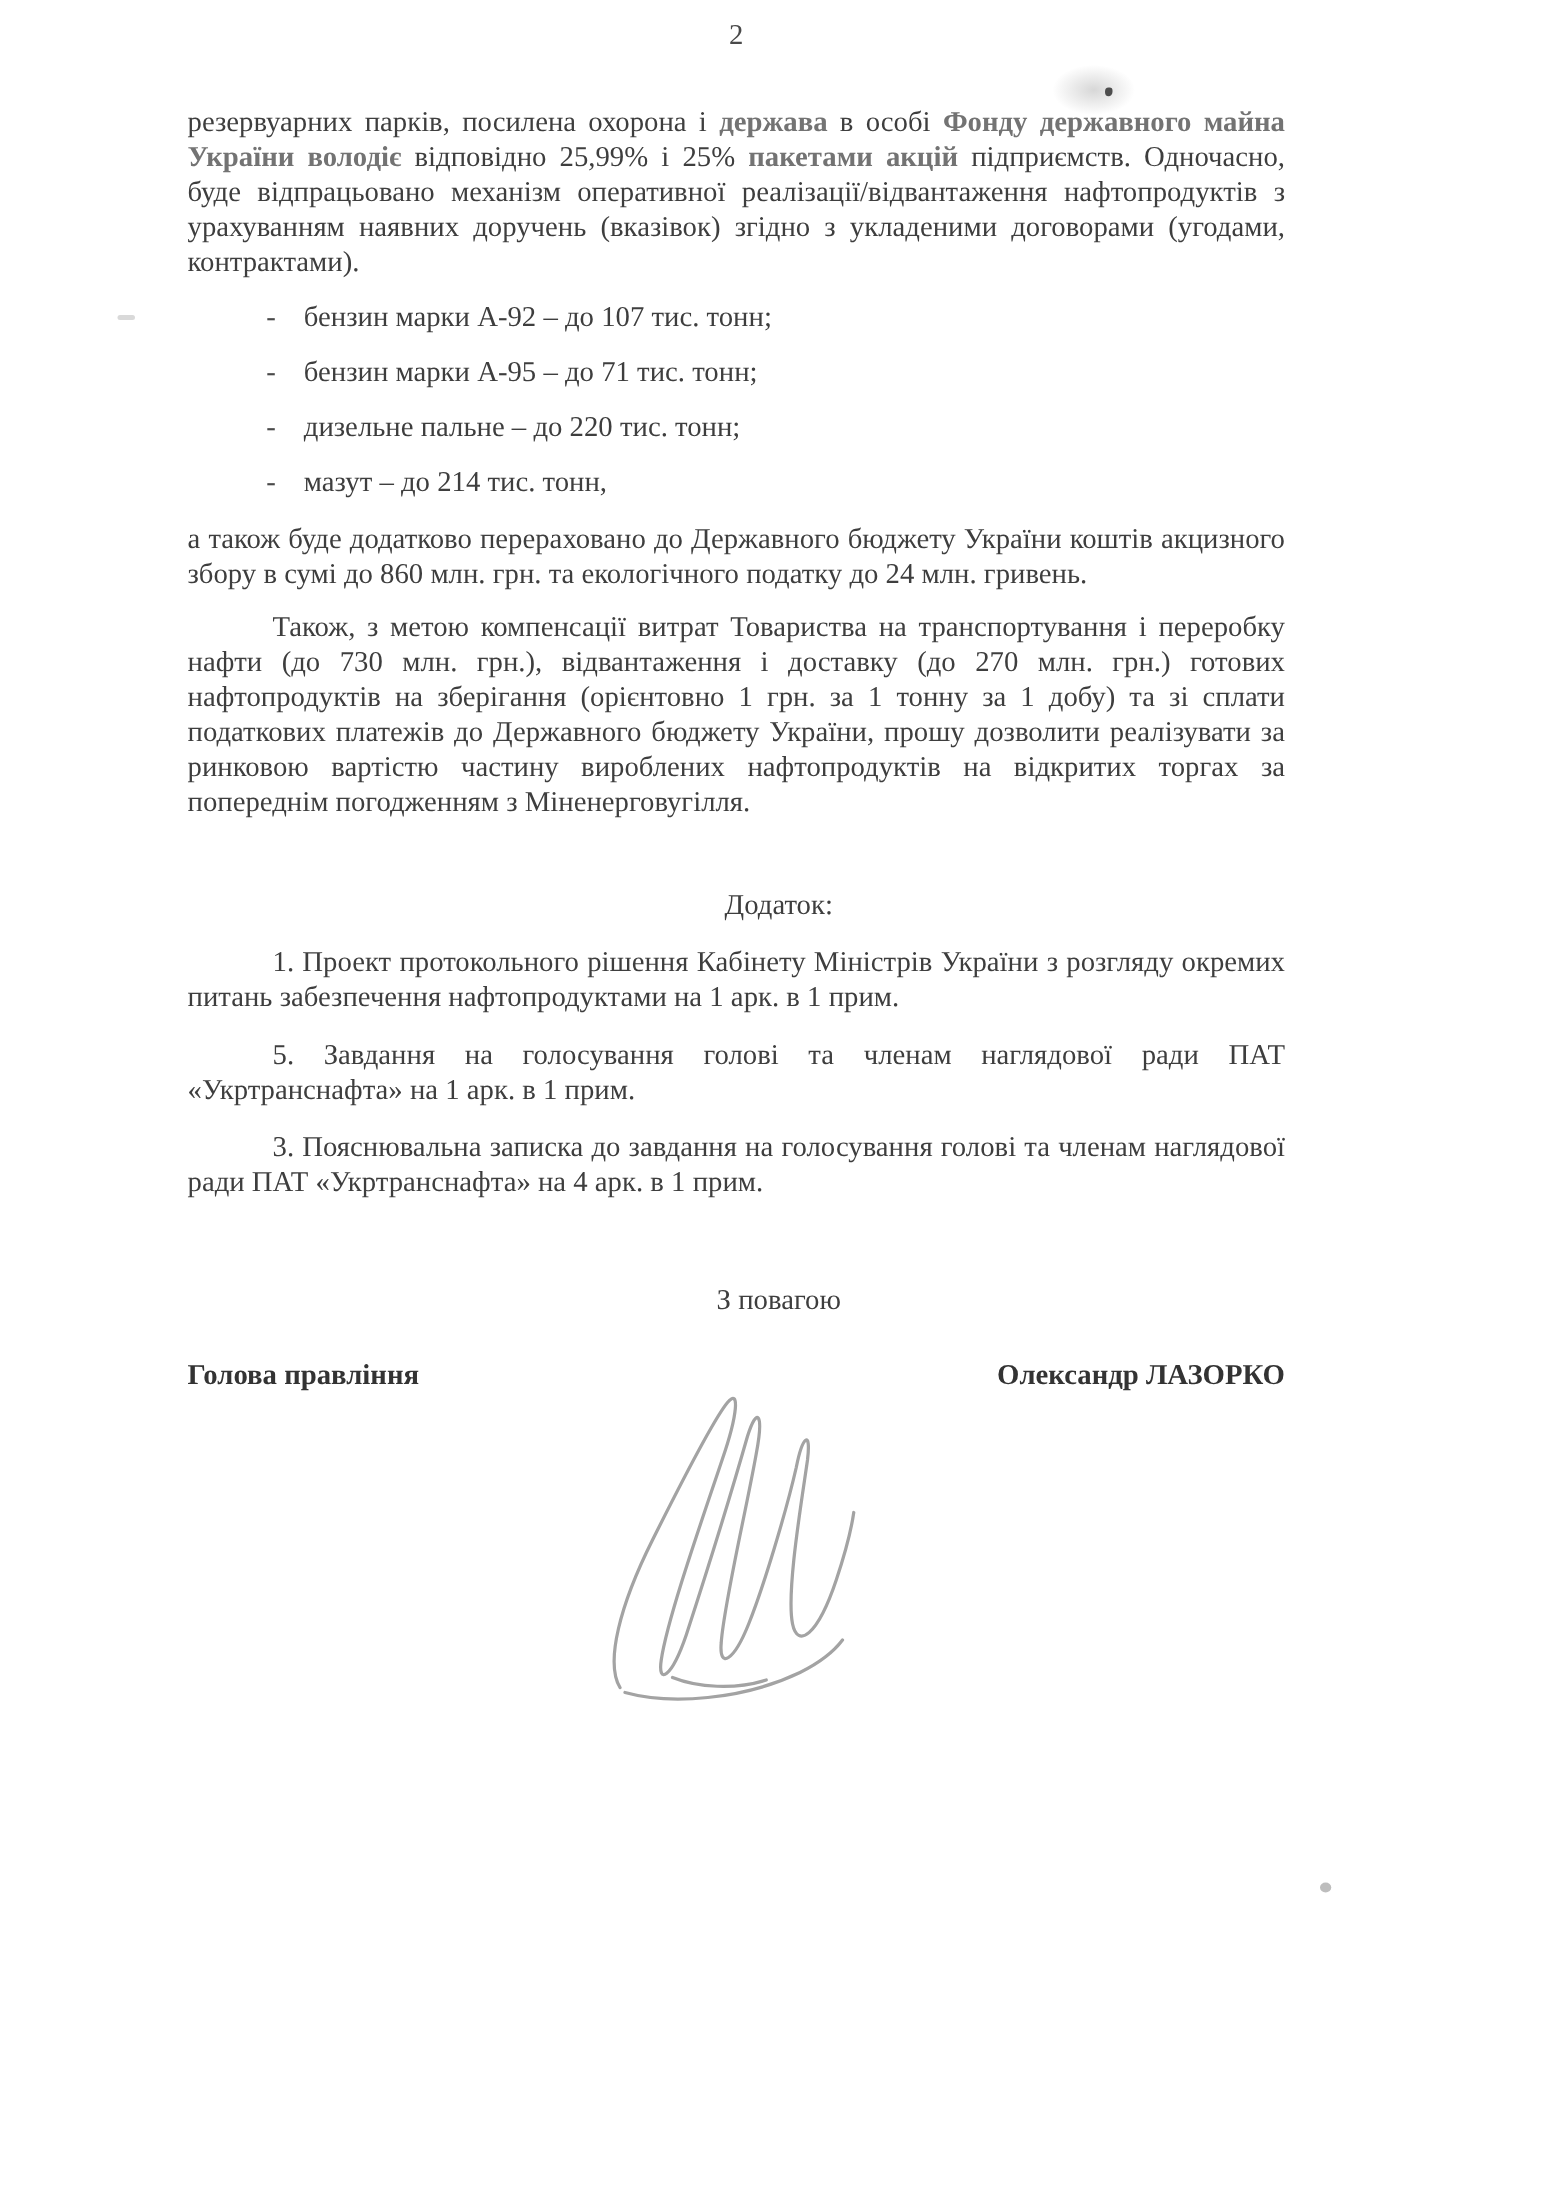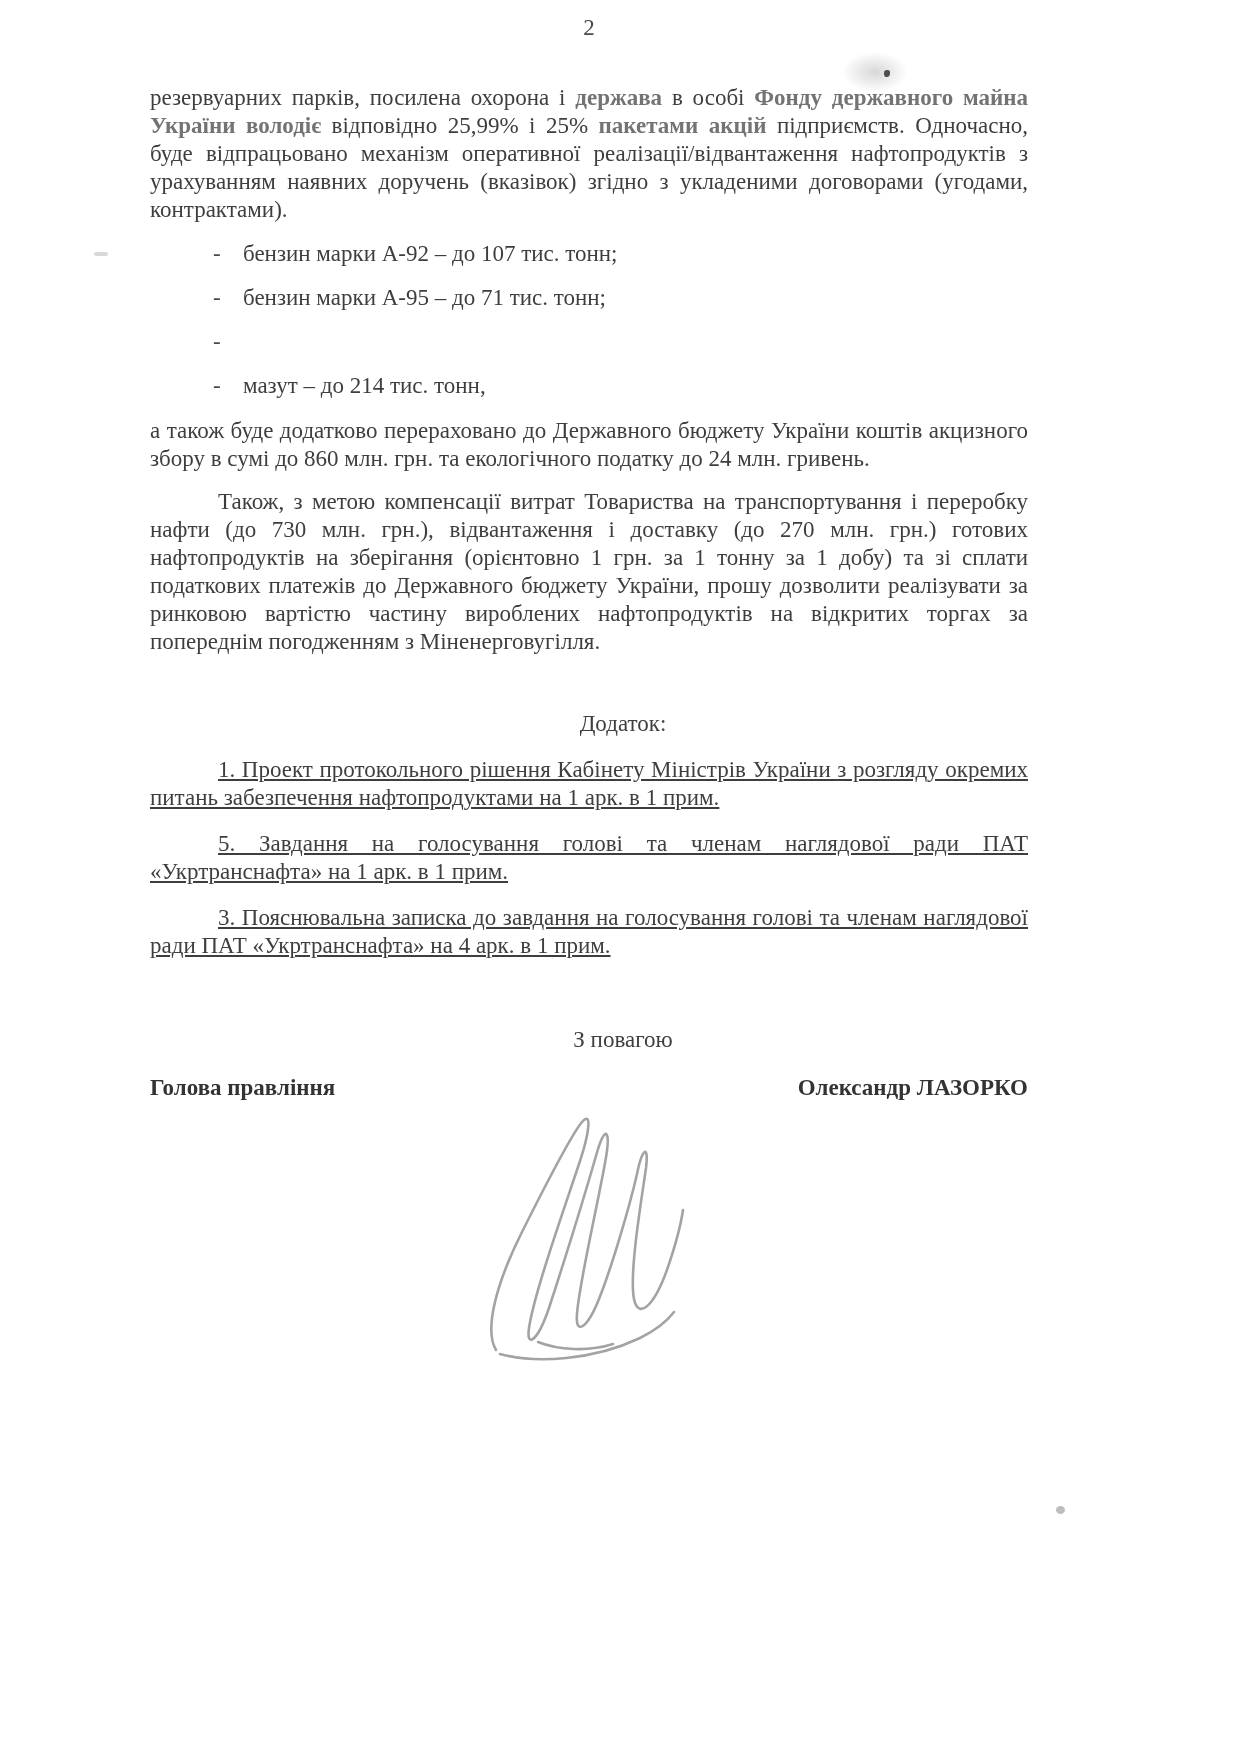--- a/index.html
+++ b/index.html
@@ -29,24 +29,24 @@
   .list { margin-top: 16px; }
   .li {
     display: flex;
     margin: 0 0 16px 63px;
     text-align: left;
   }
   .li .marker { width: 30px; flex: 0 0 30px; color: #4a4a4a; }
   .p3 { margin-top: 17px; }
   .p4 { margin-top: 15px; }
   .attach-head { margin-top: 54px; text-align: center; }
-  .attach { margin-top: 18px; text-decoration: underline; }
+  .attach { margin-top: 18px; }
   .closing { margin-top: 66px; text-align: center; }
   .sig-row {
-    margin-top: 20px;
+    margin-top: 32px;
     display: flex;
     justify-content: space-between;
     font-weight: bold;
     color: #333333;
   }
   .signature-svg {
     position: absolute;
     left: 478px;
     top: 1112px;
     width: 225px;
@@ -98,20 +98,21 @@
       <div class="li">
         <span class="marker">-</span>
         <span>бензин марки А-92 – до 107 тис. тонн;</span>
       </div>
       <div class="li">
         <span class="marker">-</span>
         <span>бензин марки А-95 – до 71 тис. тонн;</span>
       </div>
       <div class="li">
         <span class="marker">-</span>
+        <span>дизельне пальне – до 220 тис. тонн;</span>
       </div>
       <div class="li">
         <span class="marker">-</span>
         <span>мазут – до 214 тис. тонн,</span>
       </div>
     </div>
 
     <p class="p3">а також буде додатково перераховано до Державного бюджету України коштів акцизного збору в сумі до 860 млн. грн. та екологічного податку до 24 млн. гривень.</p>
 
     <p class="p4 indent">Також, з метою компенсації витрат Товариства на транспортування і переробку нафти (до 730 млн. грн.), відвантаження і доставку (до 270 млн. грн.) готових нафтопродуктів на зберігання (орієнтовно 1 грн. за 1 тонну за 1 добу) та зі сплати податкових платежів до Державного бюджету України, прошу дозволити реалізувати за ринковою вартістю частину вироблених нафтопродуктів на відкритих торгах за попереднім погодженням з Міненерговугілля.</p>

